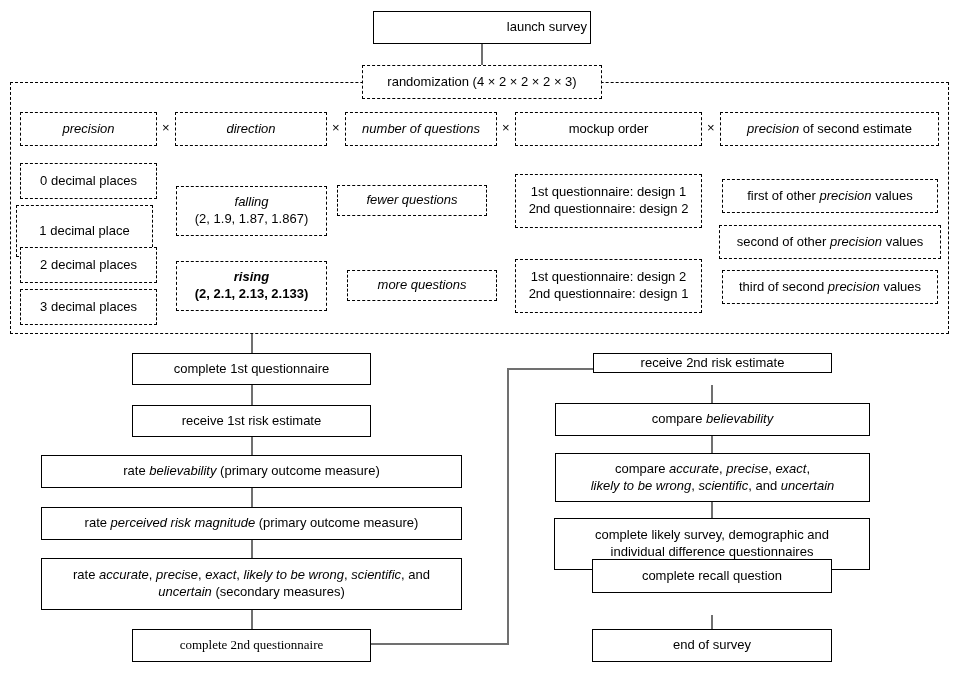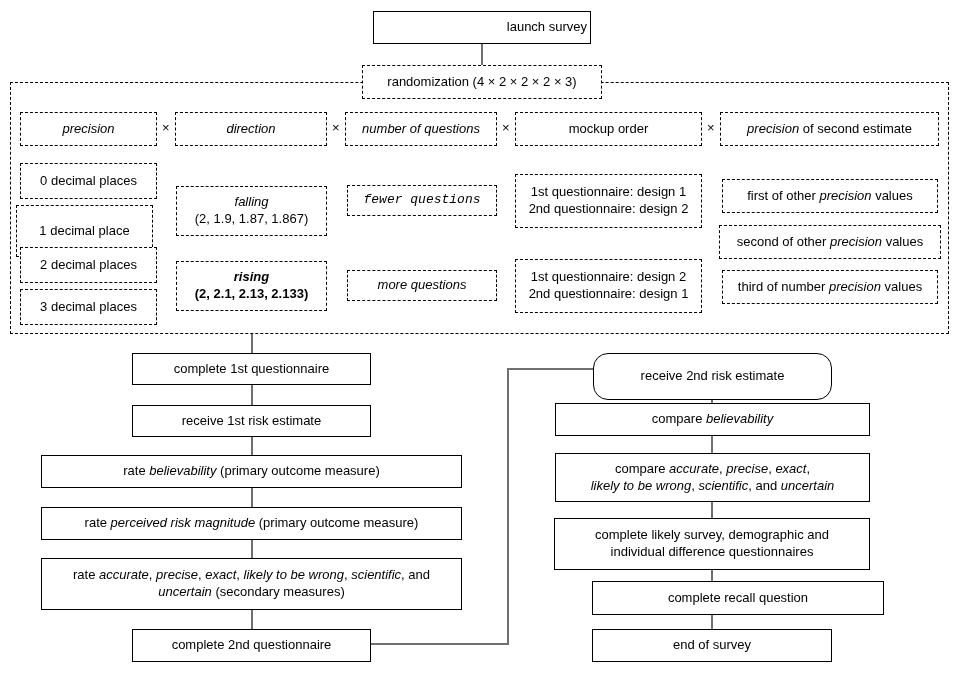--- a/index.html
+++ b/index.html
@@ -107,75 +107,75 @@
     <span>3 decimal places</span>
   </div>
 
   <div class="box dashed" style="left:176px; top:186px; width:151px; height:50px;">
     <span><i>falling</i><br><span>(2, 1.9, 1.87, 1.867)</span></span>
   </div>
   <div class="box dashed" style="left:176px; top:261px; width:151px; height:50px;font-weight:bold;">
     <span><i>rising</i><br><span>(2, 2.1, 2.13, 2.133)</span></span>
   </div>
 
-  <div class="box dashed" style="left:347px; top:185px; width:150px; height:31px;font-family:Liberation Mono, monospace;">
+  <div class="box dashed" style="left:337px; top:185px; width:150px; height:31px;">
     <span><i>fewer questions</i></span>
   </div>
   <div class="box dashed" style="left:347px; top:270px; width:150px; height:31px;">
     <span><i>more questions</i></span>
   </div>
 
   <div class="box dashed" style="left:515px; top:174px; width:187px; height:54px;">
     <span><span>1st questionnaire: design 1</span><br><span>2nd questionnaire: design 2</span></span>
   </div>
   <div class="box dashed" style="left:515px; top:259px; width:187px; height:54px;">
     <span><span>1st questionnaire: design 2</span><br><span>2nd questionnaire: design 1</span></span>
   </div>
 
   <div class="box dashed" style="left:722px; top:179px; width:216px; height:34px;">
     <span><span>first of other </span><i>precision</i><span> values</span></span>
   </div>
   <div class="box dashed" style="left:719px; top:225px; width:222px; height:34px;">
     <span><span>second of other </span><i>precision</i><span> values</span></span>
   </div>
   <div class="box dashed" style="left:722px; top:270px; width:216px; height:34px;">
-    <span><span>third of number </span><i>precision</i><span> values</span></span>
+    <span><span>third of second </span><i>precision</i><span> values</span></span>
   </div>
 
   <div class="box solid" style="left:132px; top:353px; width:239px; height:32px;">
     <span><span>complete 1st questionnaire</span></span>
   </div>
   <div class="box solid" style="left:132px; top:405px; width:239px; height:32px;">
     <span><span>receive 1st risk estimate</span></span>
   </div>
   <div class="box solid" style="left:41px; top:455px; width:421px; height:33px;">
     <span><span>rate </span><i>believability</i><span> (primary outcome measure)</span></span>
   </div>
   <div class="box solid" style="left:41px; top:507px; width:421px; height:33px;">
     <span><span>rate </span><i>perceived risk magnitude</i><span> (primary outcome measure)</span></span>
   </div>
   <div class="box solid" style="left:41px; top:558px; width:421px; height:52px;">
     <span><span>rate </span><i>accurate</i><span>, </span><i>precise</i><span>, </span><i>exact</i><span>, </span><i>likely to be wrong</i><span>, </span><i>scientific</i><span>, and</span><br><i>uncertain</i><span> (secondary measures)</span></span>
   </div>
-  <div class="box solid" style="left:132px; top:629px; width:239px; height:33px;">
+  <div class="box solid" style="left:132px; top:629px; width:239px; height:33px;font-family:Liberation Serif, serif;">
     <span><span>complete 2nd questionnaire</span></span>
   </div>
 
-  <div class="box solid" style="left:593px; top:353px; width:239px; height:47px;border-radius:15px;">
+  <div class="box solid" style="left:593px; top:353px; width:239px; height:20px;">
     <span><span>receive 2nd risk estimate</span></span>
   </div>
   <div class="box solid" style="left:555px; top:403px; width:315px; height:33px;">
     <span><span>compare </span><i>believability</i></span>
   </div>
   <div class="box solid" style="left:555px; top:453px; width:315px; height:49px;">
     <span><span>compare </span><i>accurate</i><span>, </span><i>precise</i><span>, </span><i>exact</i><span>,</span><br><i>likely to be wrong</i><span>, </span><i>scientific</i><span>, and </span><i>uncertain</i></span>
   </div>
   <div class="box solid" style="left:554px; top:518px; width:316px; height:52px;">
     <span><span>complete likely survey, demographic and</span><br><span>individual difference questionnaires</span></span>
   </div>
-  <div class="box solid" style="left:592px; top:581px; width:292px; height:34px;">
+  <div class="box solid" style="left:592px; top:559px; width:240px; height:34px;">
     <span><span>complete recall question</span></span>
   </div>
   <div class="box solid" style="left:592px; top:629px; width:240px; height:33px;">
     <span><span>end of survey</span></span>
   </div>
 
 </div>
 
 </body></html>

